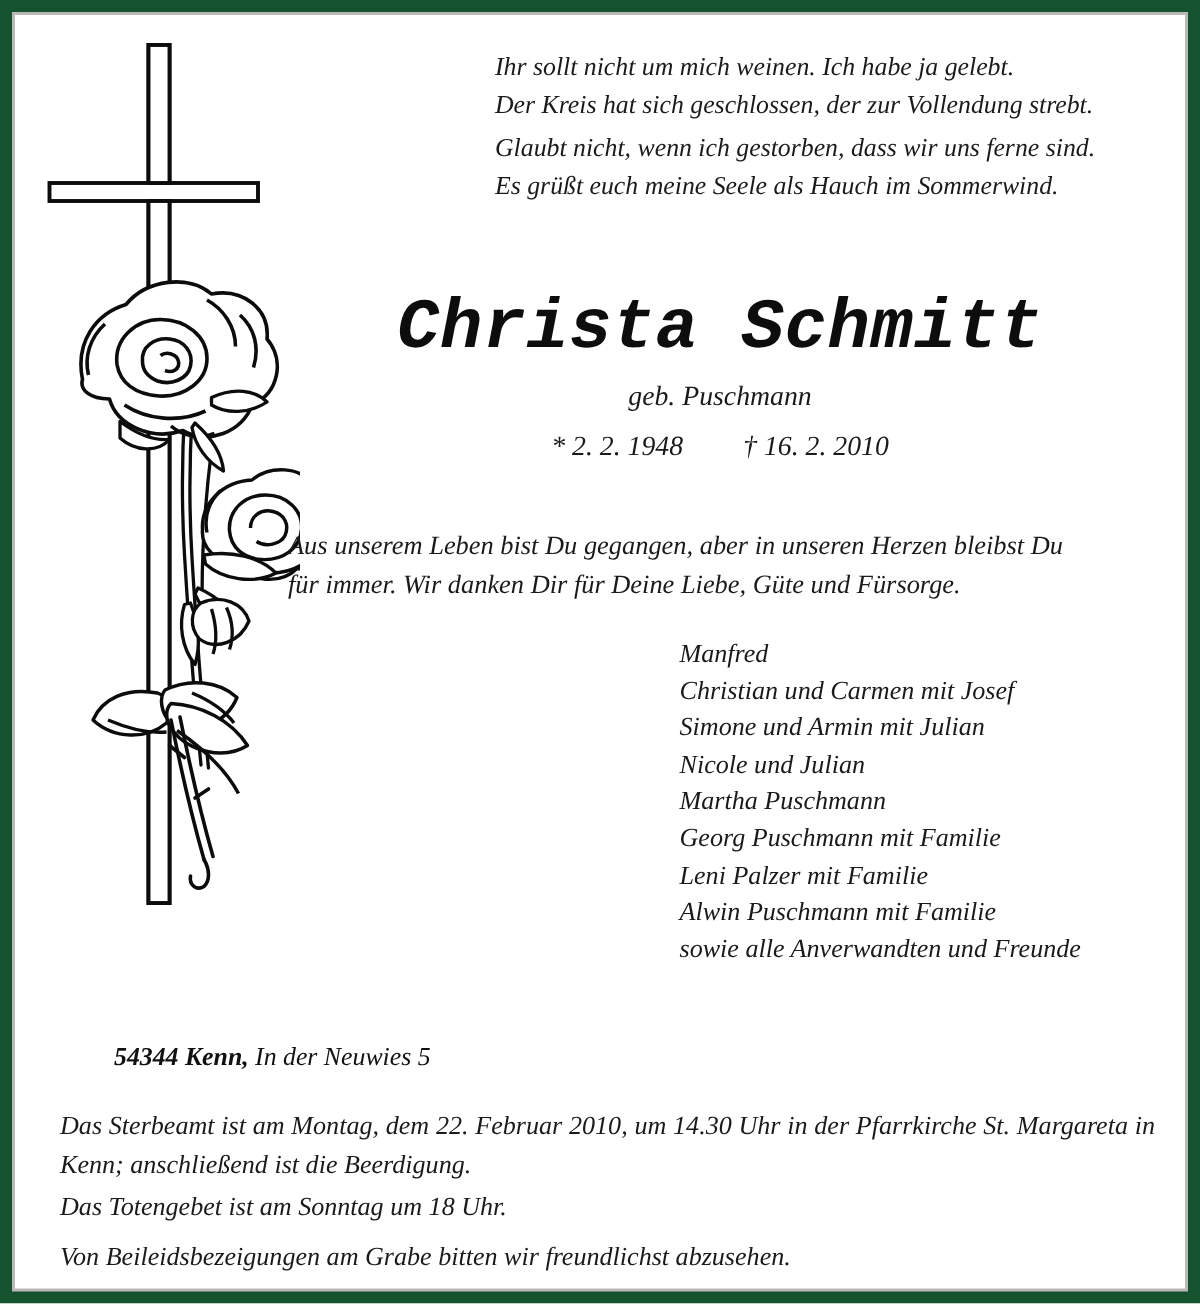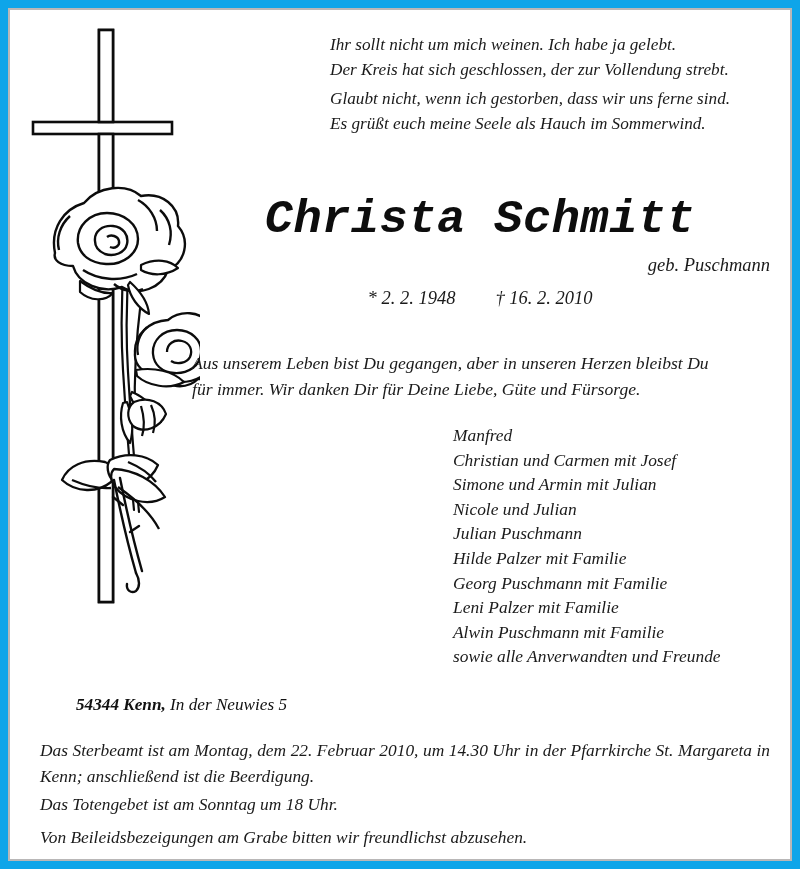--- a/index.html
+++ b/index.html
@@ -8,21 +8,21 @@
     background: #ffffff;
   }
   body {
     font-family: "Liberation Serif", "DejaVu Serif", serif;
   }
 
   .page {
     position: relative;
     width: 800px;
     height: 869px;
-    background: #0ea5e9;
+    background: #14532d;
     box-sizing: border-box;
     overflow: hidden;
   }
 
   
   .frame-inner {
     position: absolute;
     left: 8px;
     top: 8px;
     right: 8px;
@@ -86,21 +86,20 @@
     letter-spacing: 0.5px;
     color: #0d0d0d;
     line-height: 1.05;
     font-family: Liberation Mono, monospace;
   }
   .maiden-name {
     font-size: 18.5px;
     font-style: italic;
     color: #1a1a1a;
     margin-top: 11px;
-    text-align: right;
   }
   .dates {
     font-size: 18.5px;
     font-style: italic;
     color: #1a1a1a;
     margin-top: 12px;
   }
   .dates .birth { margin-right: 40px; }
 
   .tribute {
@@ -283,22 +282,21 @@
     <div class="tribute">
       <div>Aus unserem Leben bist Du gegangen, aber in unseren Herzen bleibst Du</div>
       <div>für immer. Wir danken Dir für Deine Liebe, Güte und Fürsorge.</div>
     </div>
 
     <div class="mourners">
       <div>Manfred</div>
       <div>Christian und Carmen mit Josef</div>
       <div>Simone und Armin mit Julian</div>
       <div>Nicole und Julian</div>
-      <div>Julian Puschmann</div>
-      <div>Hilde Palzer mit Familie</div>
+      <div>Martha Puschmann</div>
       <div>Georg Puschmann mit Familie</div>
       <div>Leni Palzer mit Familie</div>
       <div>Alwin Puschmann mit Familie</div>
       <div>sowie alle Anverwandten und Freunde</div>
     </div>
 
     <div class="address">
       <span class="city">54344 Kenn,</span>
       <span class="street">In der Neuwies 5</span>
     </div>

